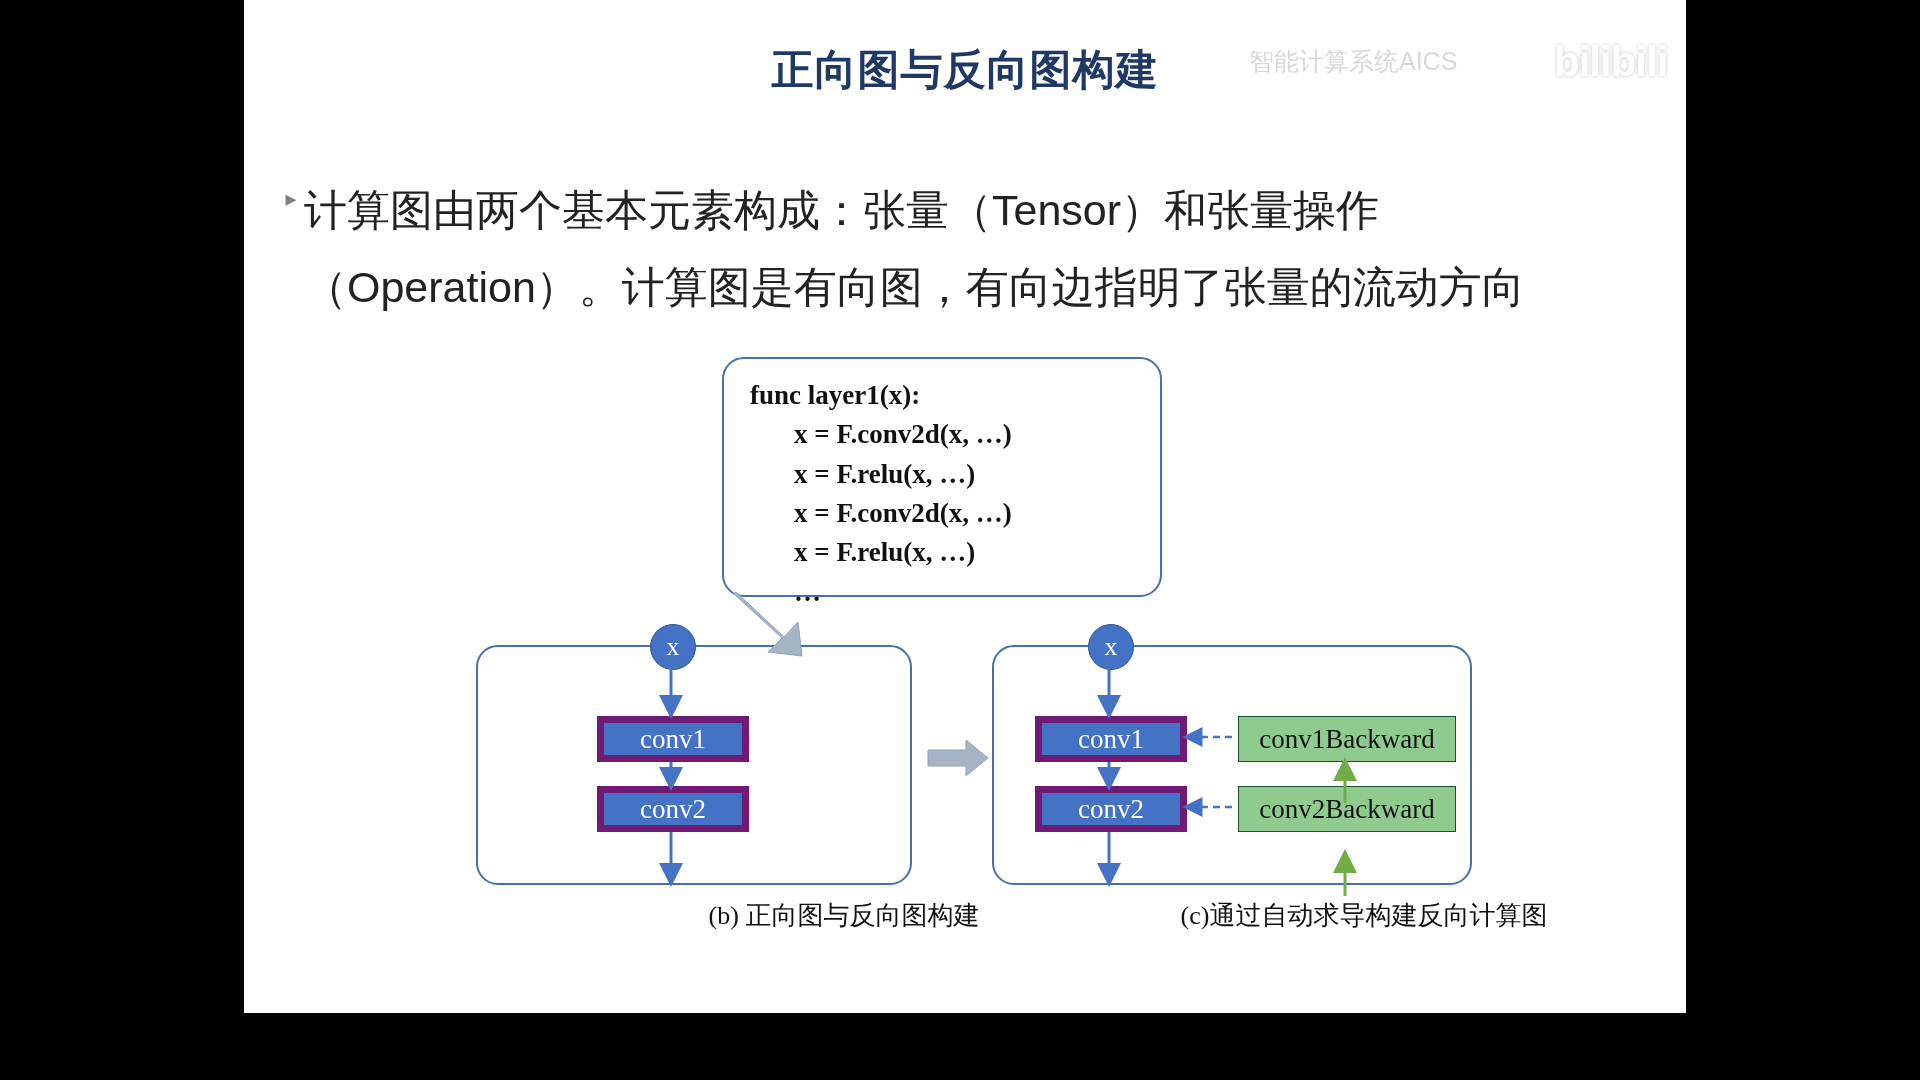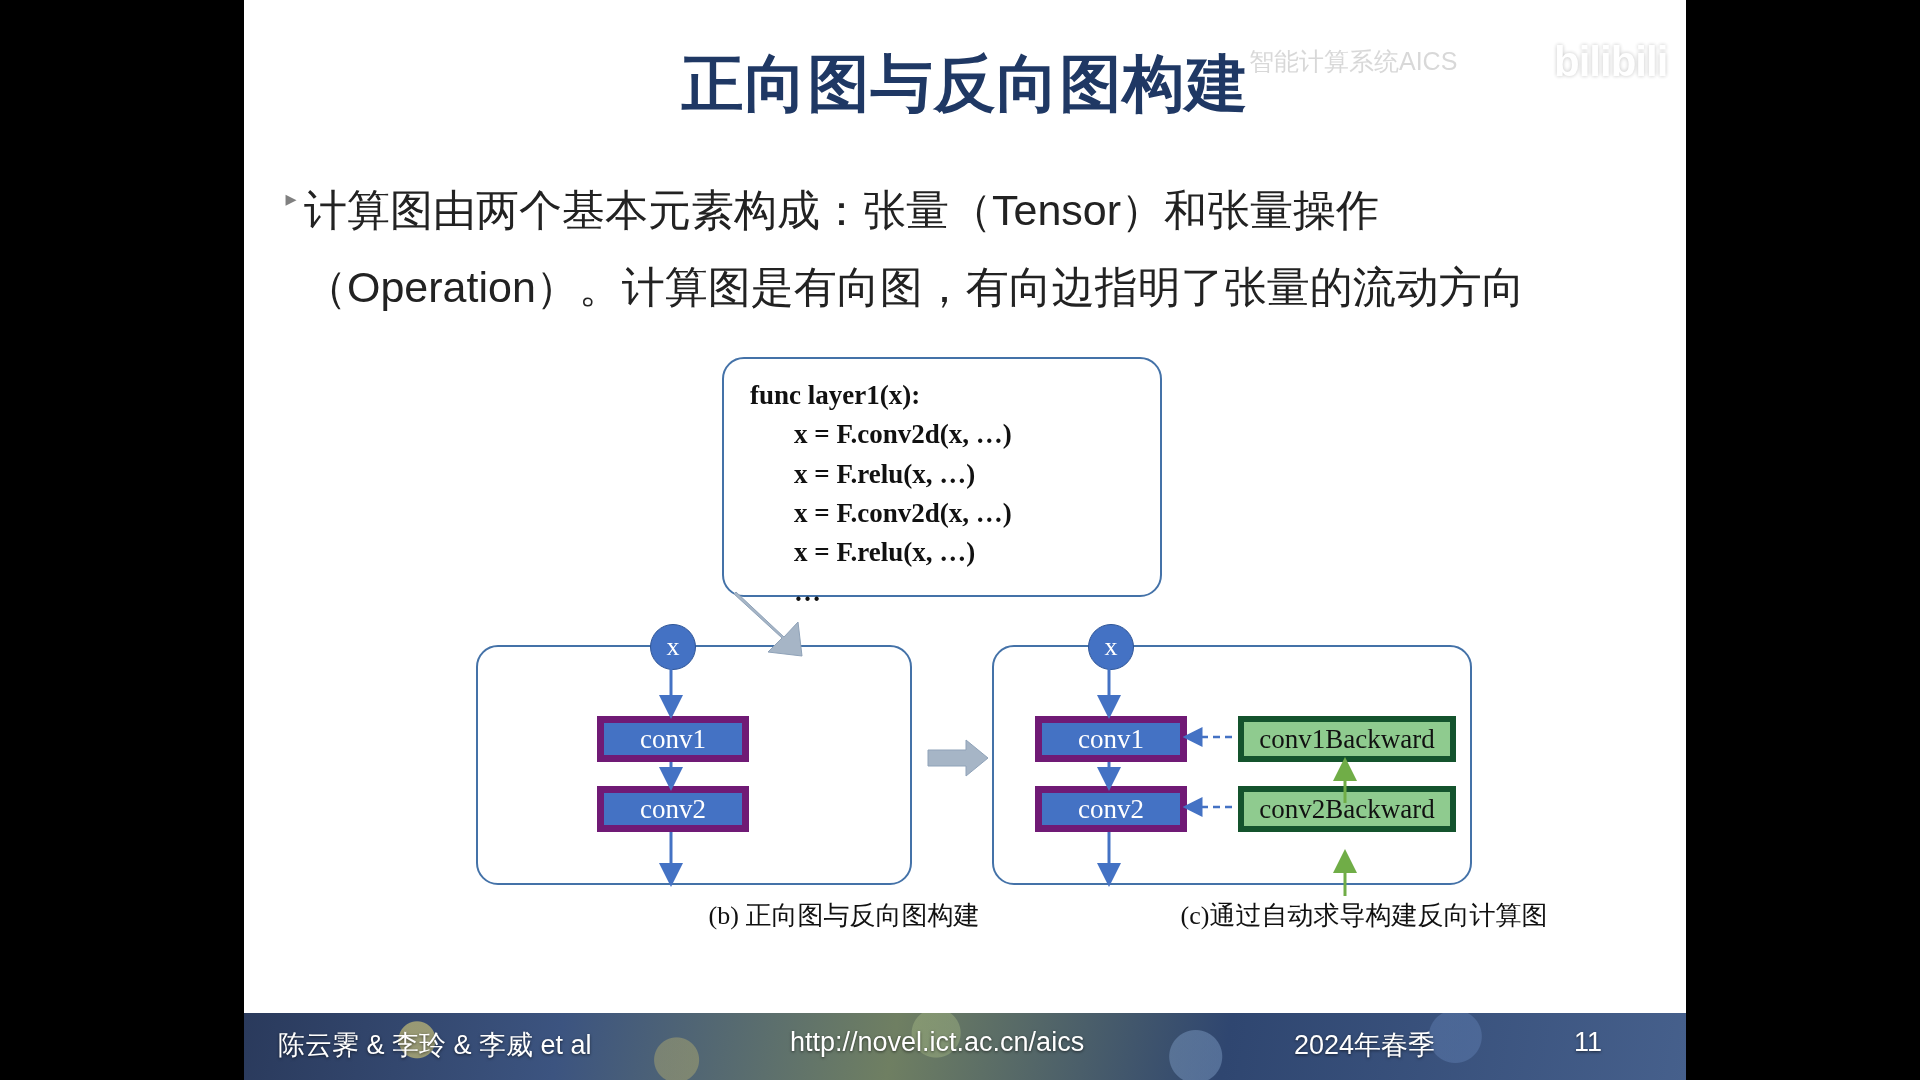--- a/index.html
+++ b/index.html
@@ -29,21 +29,21 @@
   }
   
   #title {
     position: absolute;
     left: 0;
     top: 42px;
     width: 100%;
     text-align: center;
     font-family: "Liberation Sans", sans-serif;
     font-weight: bold;
-    font-size: 62px;
+    font-size: 42px;
     color: #1F3864;
     letter-spacing: 1px;
   }
   
   #watermark {
     position: absolute;
     left: 1005px;
     top: 45px;
     font-size: 25px;
     color: #b9b9b9;
@@ -176,21 +176,21 @@
     display: flex;
     align-items: center;
     justify-content: center;
     box-sizing: border-box;
   }
   .grad-box {
     position: absolute;
     width: 218px;
     height: 46px;
     background: #8FCB8F;
-    border: 6px solid #14532d;
+    border: 1px solid #14532d;
     color: #111;
     font-family: "Liberation Serif", serif;
     font-size: 27px;
     display: flex;
     align-items: center;
     justify-content: center;
     box-sizing: border-box;
   }
   svg.overlay {
     position: absolute;
@@ -314,21 +314,14 @@
 
       <line x1="988" y1="737" x2="946" y2="737" stroke="#4472C4" stroke-width="2.5" stroke-dasharray="7,5" marker-end="url(#blueArrow)"></line>
       <line x1="988" y1="807" x2="946" y2="807" stroke="#4472C4" stroke-width="2.5" stroke-dasharray="7,5" marker-end="url(#blueArrow)"></line>
 
       <line x1="1101" y1="803" x2="1101" y2="766" stroke="#70AD47" stroke-width="3" marker-end="url(#greenArrow)"></line>
       <line x1="1101" y1="896" x2="1101" y2="858" stroke="#70AD47" stroke-width="3" marker-end="url(#greenArrow)"></line>
     </svg>
 
   </div>
 
-  <div id="footer">
-    <div class="vg"></div>
-    <div class="ftext" id="f-authors">陈云霁 &amp; 李玲 &amp; 李威 et al</div>
-    <div class="ftext" id="f-url">http://novel.ict.ac.cn/aics</div>
-    <div class="ftext" id="f-term">2024年春季</div>
-    <div class="ftext" id="f-page">11</div>
-  </div>
 
 </div>
 
 </body></html>

